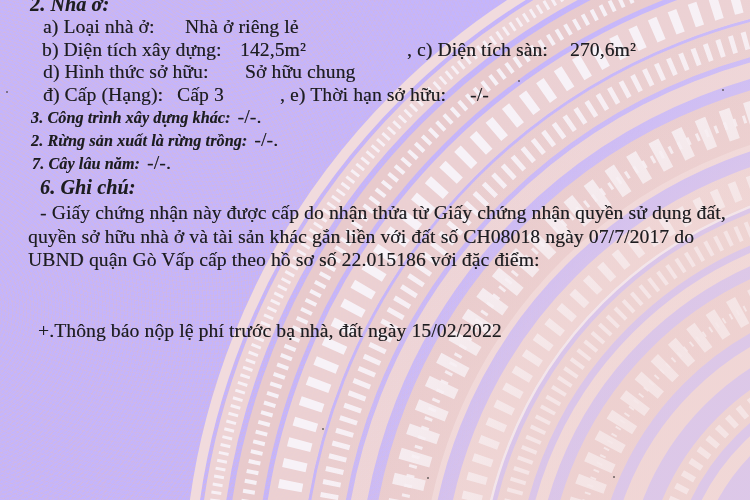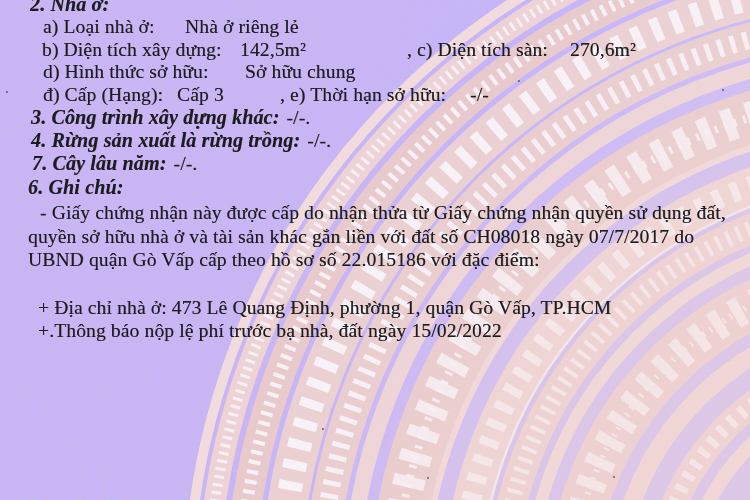--- a/index.html
+++ b/index.html
@@ -28,21 +28,21 @@
   }
   .speck{position:absolute;width:2px;height:2px;background:#4a4544;border-radius:50%;opacity:.8;}
   .content{position:absolute;inset:0;}
   .line{
     position:absolute;white-space:nowrap;
     font-size:19.5px;letter-spacing:.15px;height:25px;
     text-shadow:.3px 0 rgba(29,29,32,.55);
   }
   .at{position:absolute;top:0;}
   .hd{font-weight:bold;font-style:italic;font-size:20px;}
-  .hsec{font-weight:bold;font-style:italic;font-size:20px;}
+  .hsec{font-weight:bold;font-style:italic;font-size:16px;}
   .vsec{font-weight:normal;font-style:normal;margin-left:7px;}
 </style>
 </head>
 <body>
 
 <div class="page">
 
   <div class="guilloche"></div>
 
   <svg class="drum" width="750" height="500" viewBox="0 0 750 500" aria-hidden="true">
@@ -113,29 +113,28 @@
       <span class="at" style="left:177px">Cấp 3</span>
       <span class="at" style="left:280px">, e) Thời hạn sở hữu:</span>
       <span class="at" style="left:470px">-/-</span>
     </div>
 
     <div class="line" style="top:106px;left:31px">
       <span class="hsec">3. Công trình xây dựng khác:</span><span class="vsec">-/-.</span>
     </div>
 
     <div class="line" style="top:129px;left:31px">
-      <span class="hsec">4. Rừng sản xuất là rừng trồng:</span><span class="vsec">-/-.</span>
+      <span class="hsec">2. Rừng sản xuất là rừng trồng:</span><span class="vsec">-/-.</span>
     </div>
 
     <div class="line" style="top:152px;left:32px">
       <span class="hsec">7. Cây lâu năm:</span><span class="vsec">-/-.</span>
     </div>
 
-    <div class="line hd" style="top:176px;left:28px">6. Ghi chú:</div>
+    <div class="line hd" style="top:176px;left:40px">6. Ghi chú:</div>
 
     <div class="line" style="top:202px;left:40px">- Giấy chứng nhận này được cấp do nhận thửa từ Giấy chứng nhận quyền sử dụng đất,</div>
     <div class="line" style="top:226px;left:28px">quyền sở hữu nhà ở và tài sản khác gắn liền với đất số CH08018 ngày 07/7/2017 do</div>
     <div class="line" style="top:249px;left:28px">UBND quận Gò Vấp cấp theo hồ sơ số 22.015186 với đặc điểm:</div>
-    <div class="line" style="top:297px;left:38px">+ Địa chỉ nhà ở: 473 Lê Quang Định, phường 1, quận Gò Vấp, TP.HCM</div>
     <div class="line" style="top:320px;left:38px">+.Thông báo nộp lệ phí trước bạ nhà, đất ngày 15/02/2022</div>
 
   </div>
 </div>
 
 </body></html>

